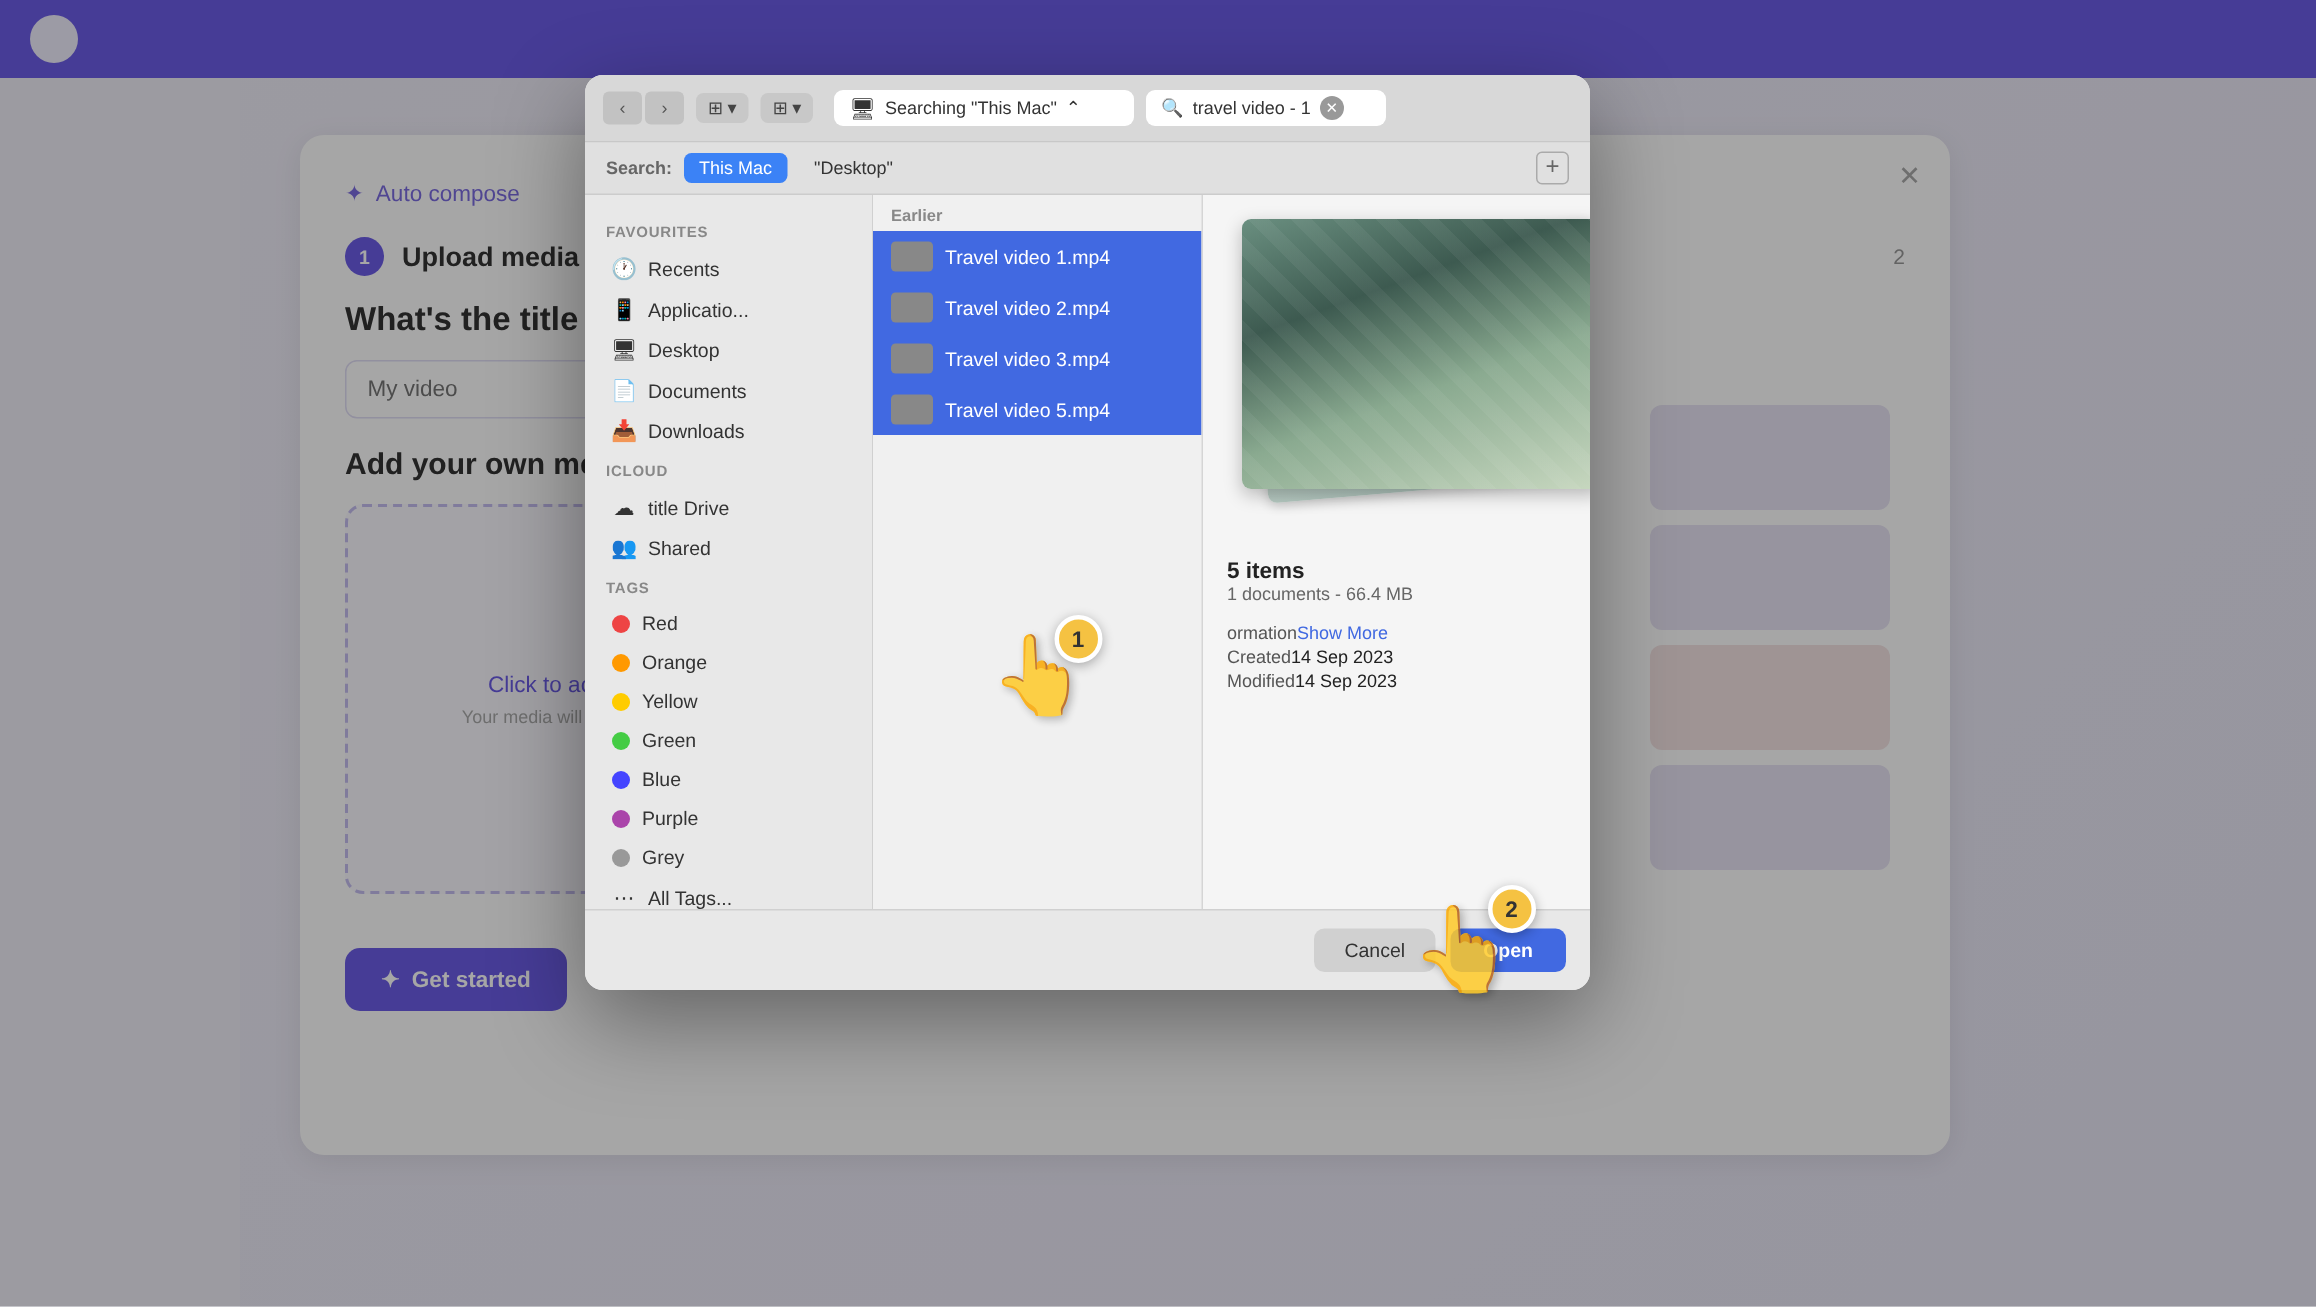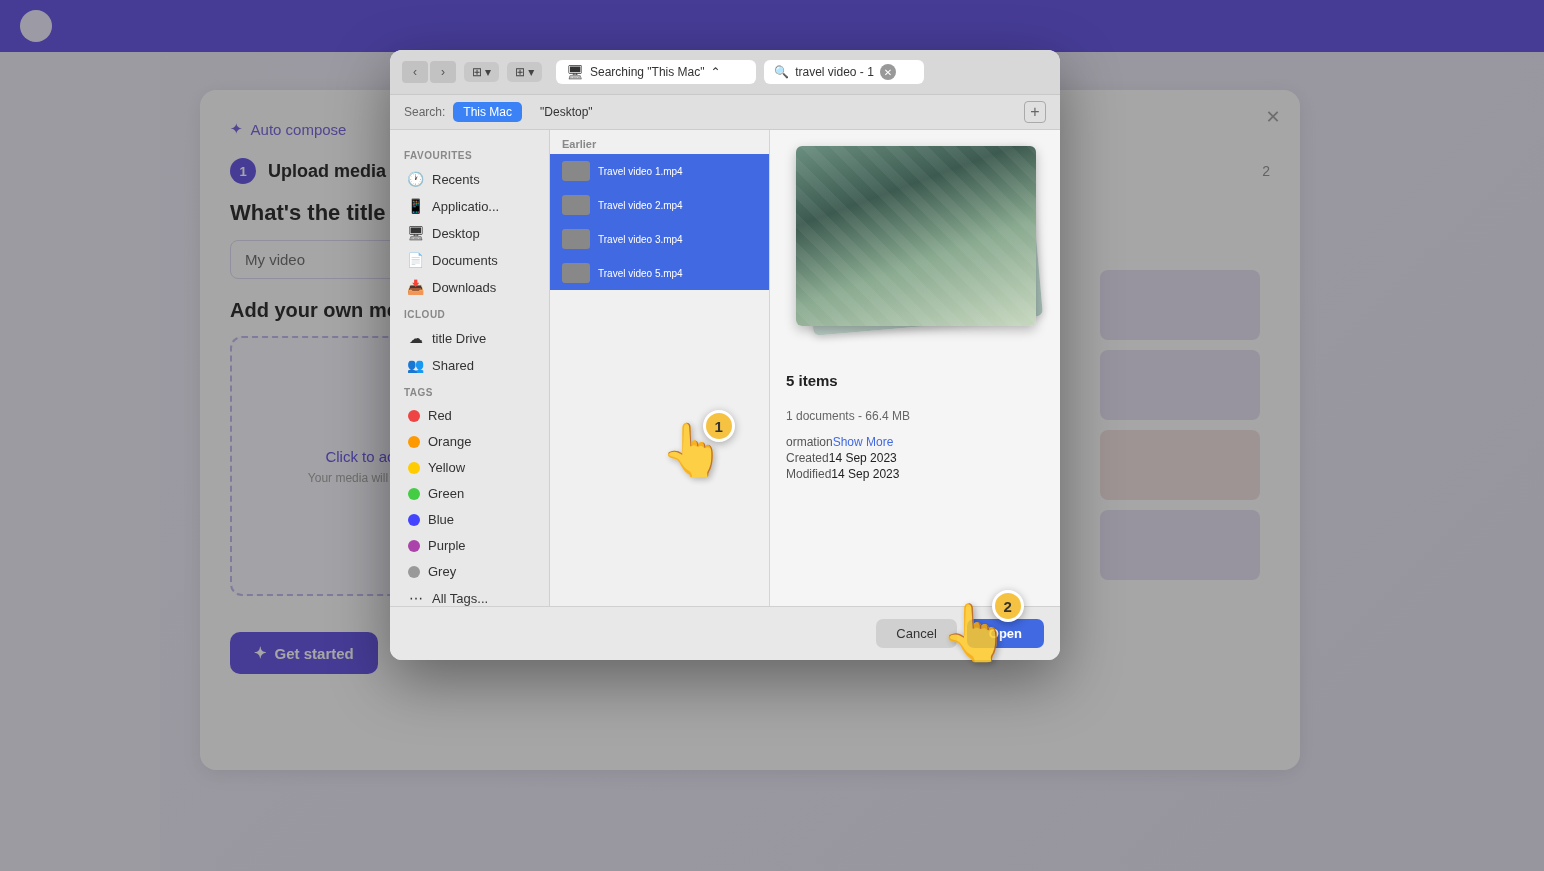--- a/index.html
+++ b/index.html
@@ -294,21 +294,21 @@
       padding: 6px 14px;
       display: flex;
       align-items: center;
       gap: 8px;
       font-size: 12px;
       border-bottom: 1px solid #ccc;
     }
 
     .search-label {
       color: #666;
-      font-weight: 400;
+      font-weight: 700;
     }
 
     .search-tab {
       padding: 3px 10px;
       border-radius: 5px;
       cursor: pointer;
       color: #333;
     }
 
     .search-tab.active {
@@ -329,21 +329,21 @@
 
     
     .picker-body {
       display: flex;
       flex: 1;
       overflow: hidden;
     }
 
     
     .picker-sidebar {
-      width: 160px;
+      width: 192px;
       background: #e8e8e8;
       padding: 12px 0;
       overflow-y: auto;
       flex-shrink: 0;
       border-right: 1px solid #d0d0d0;
     }
 
     .sidebar-section-label {
       font-size: 10px;
       font-weight: 600;
@@ -396,21 +396,21 @@
       color: #888;
       font-weight: 600;
     }
 
     .file-item {
       display: flex;
       align-items: center;
       gap: 8px;
       padding: 7px 12px;
       cursor: pointer;
-      font-size: 10px;
+      font-size: 13px;
       color: #222;
     }
 
     .file-item.selected {
       background: #4169e1;
       color: white;
     }
 
     .file-thumb {
       width: 28px; height: 20px;
@@ -472,21 +472,21 @@
         transparent 10px,
         rgba(255,255,255,0.05) 10px,
         rgba(255,255,255,0.05) 20px
       );
     }
 
     .items-count {
       font-size: 15px;
       font-weight: 600;
       color: #222;
-      margin-bottom: 20px;
+      margin-bottom: 0;
     }
 
     .items-detail {
       font-size: 12px;
       color: #666;
       margin-bottom: 12px;
     }
 
     .info-row {
       display: flex;

